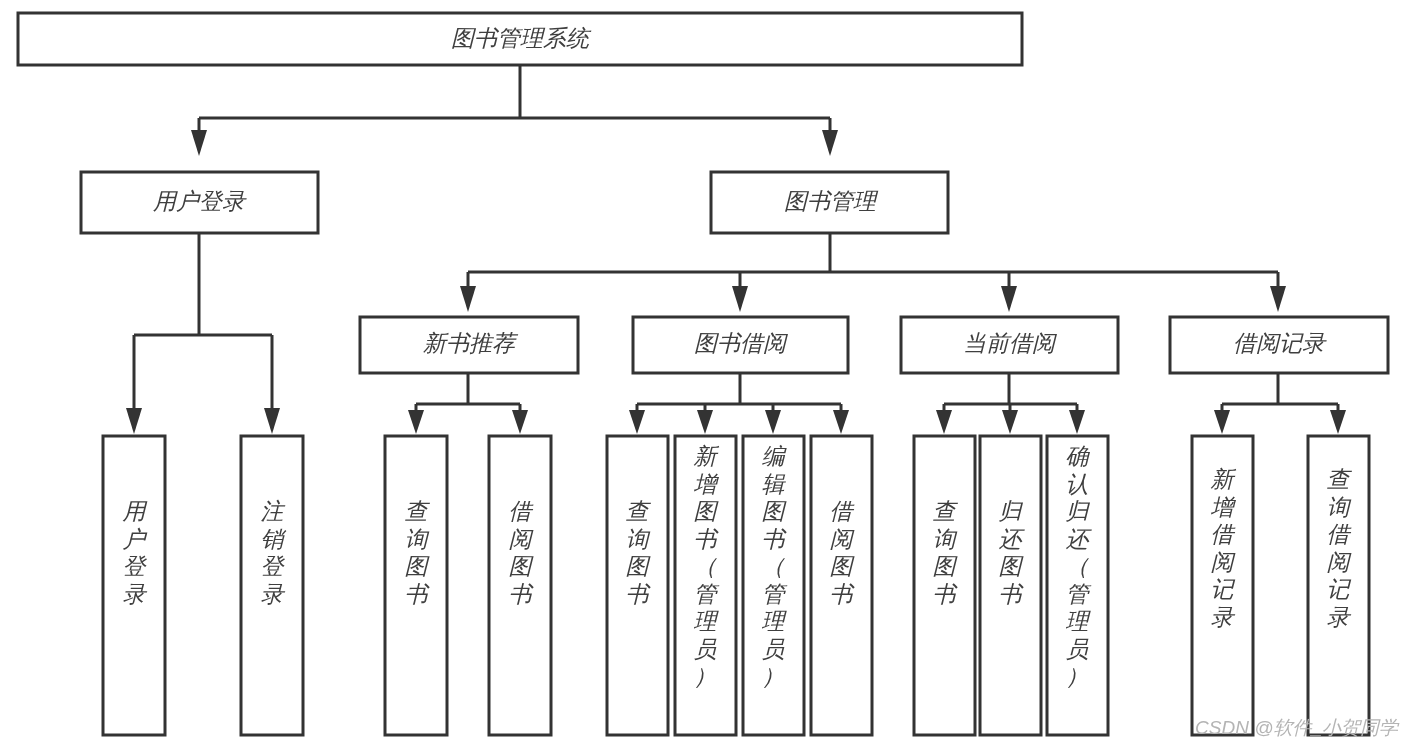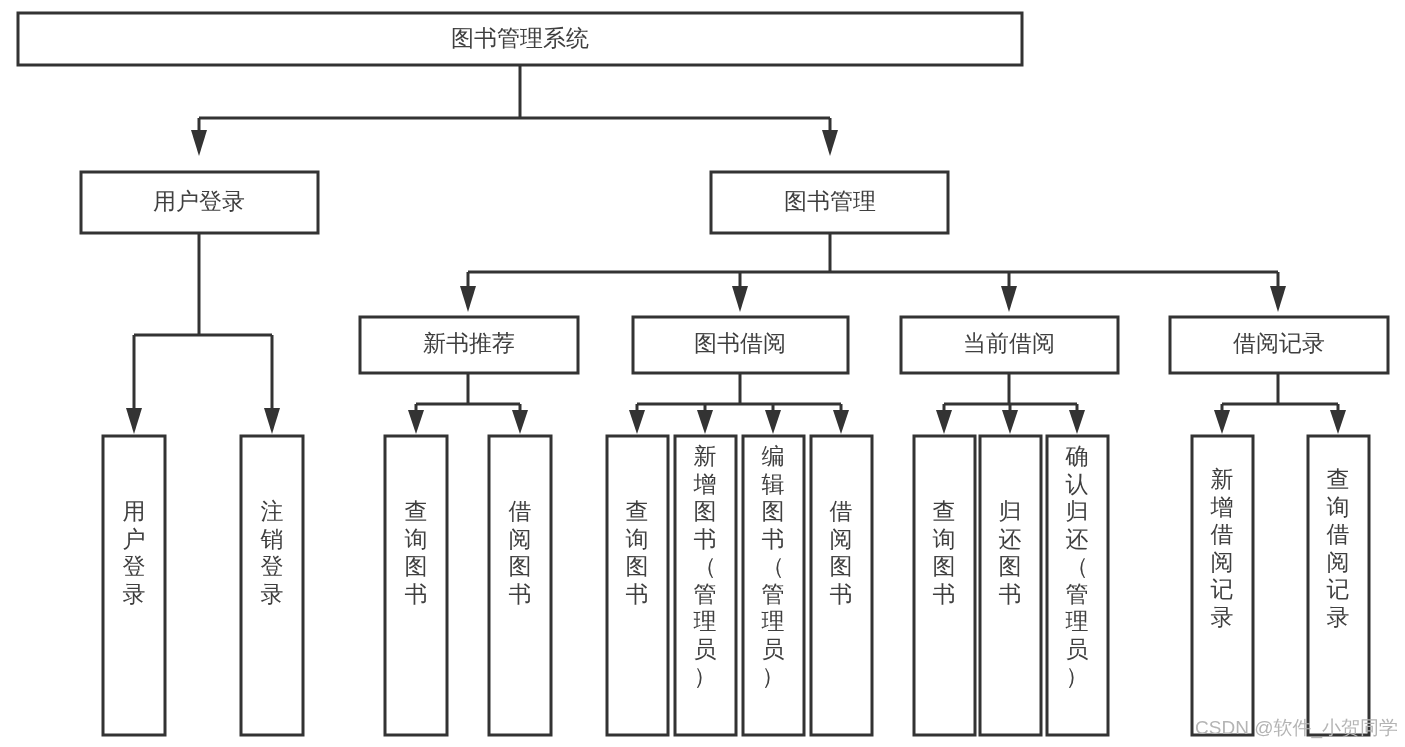--- a/index.html
+++ b/index.html
@@ -10,20 +10,21 @@
   }
   body {
     font-family: "Liberation Sans", "DejaVu Sans", sans-serif;
   }
   #diagram-root {
     position: relative;
     width: 1405px;
     height: 747px;
     background: #ffffff;
     overflow: hidden;
+    font-style: italic;
   }
   svg.diagram-canvas {
     position: absolute;
     top: 0;
     left: 0;
     width: 1405px;
     height: 747px;
     display: block;
   }
   .node-box {

